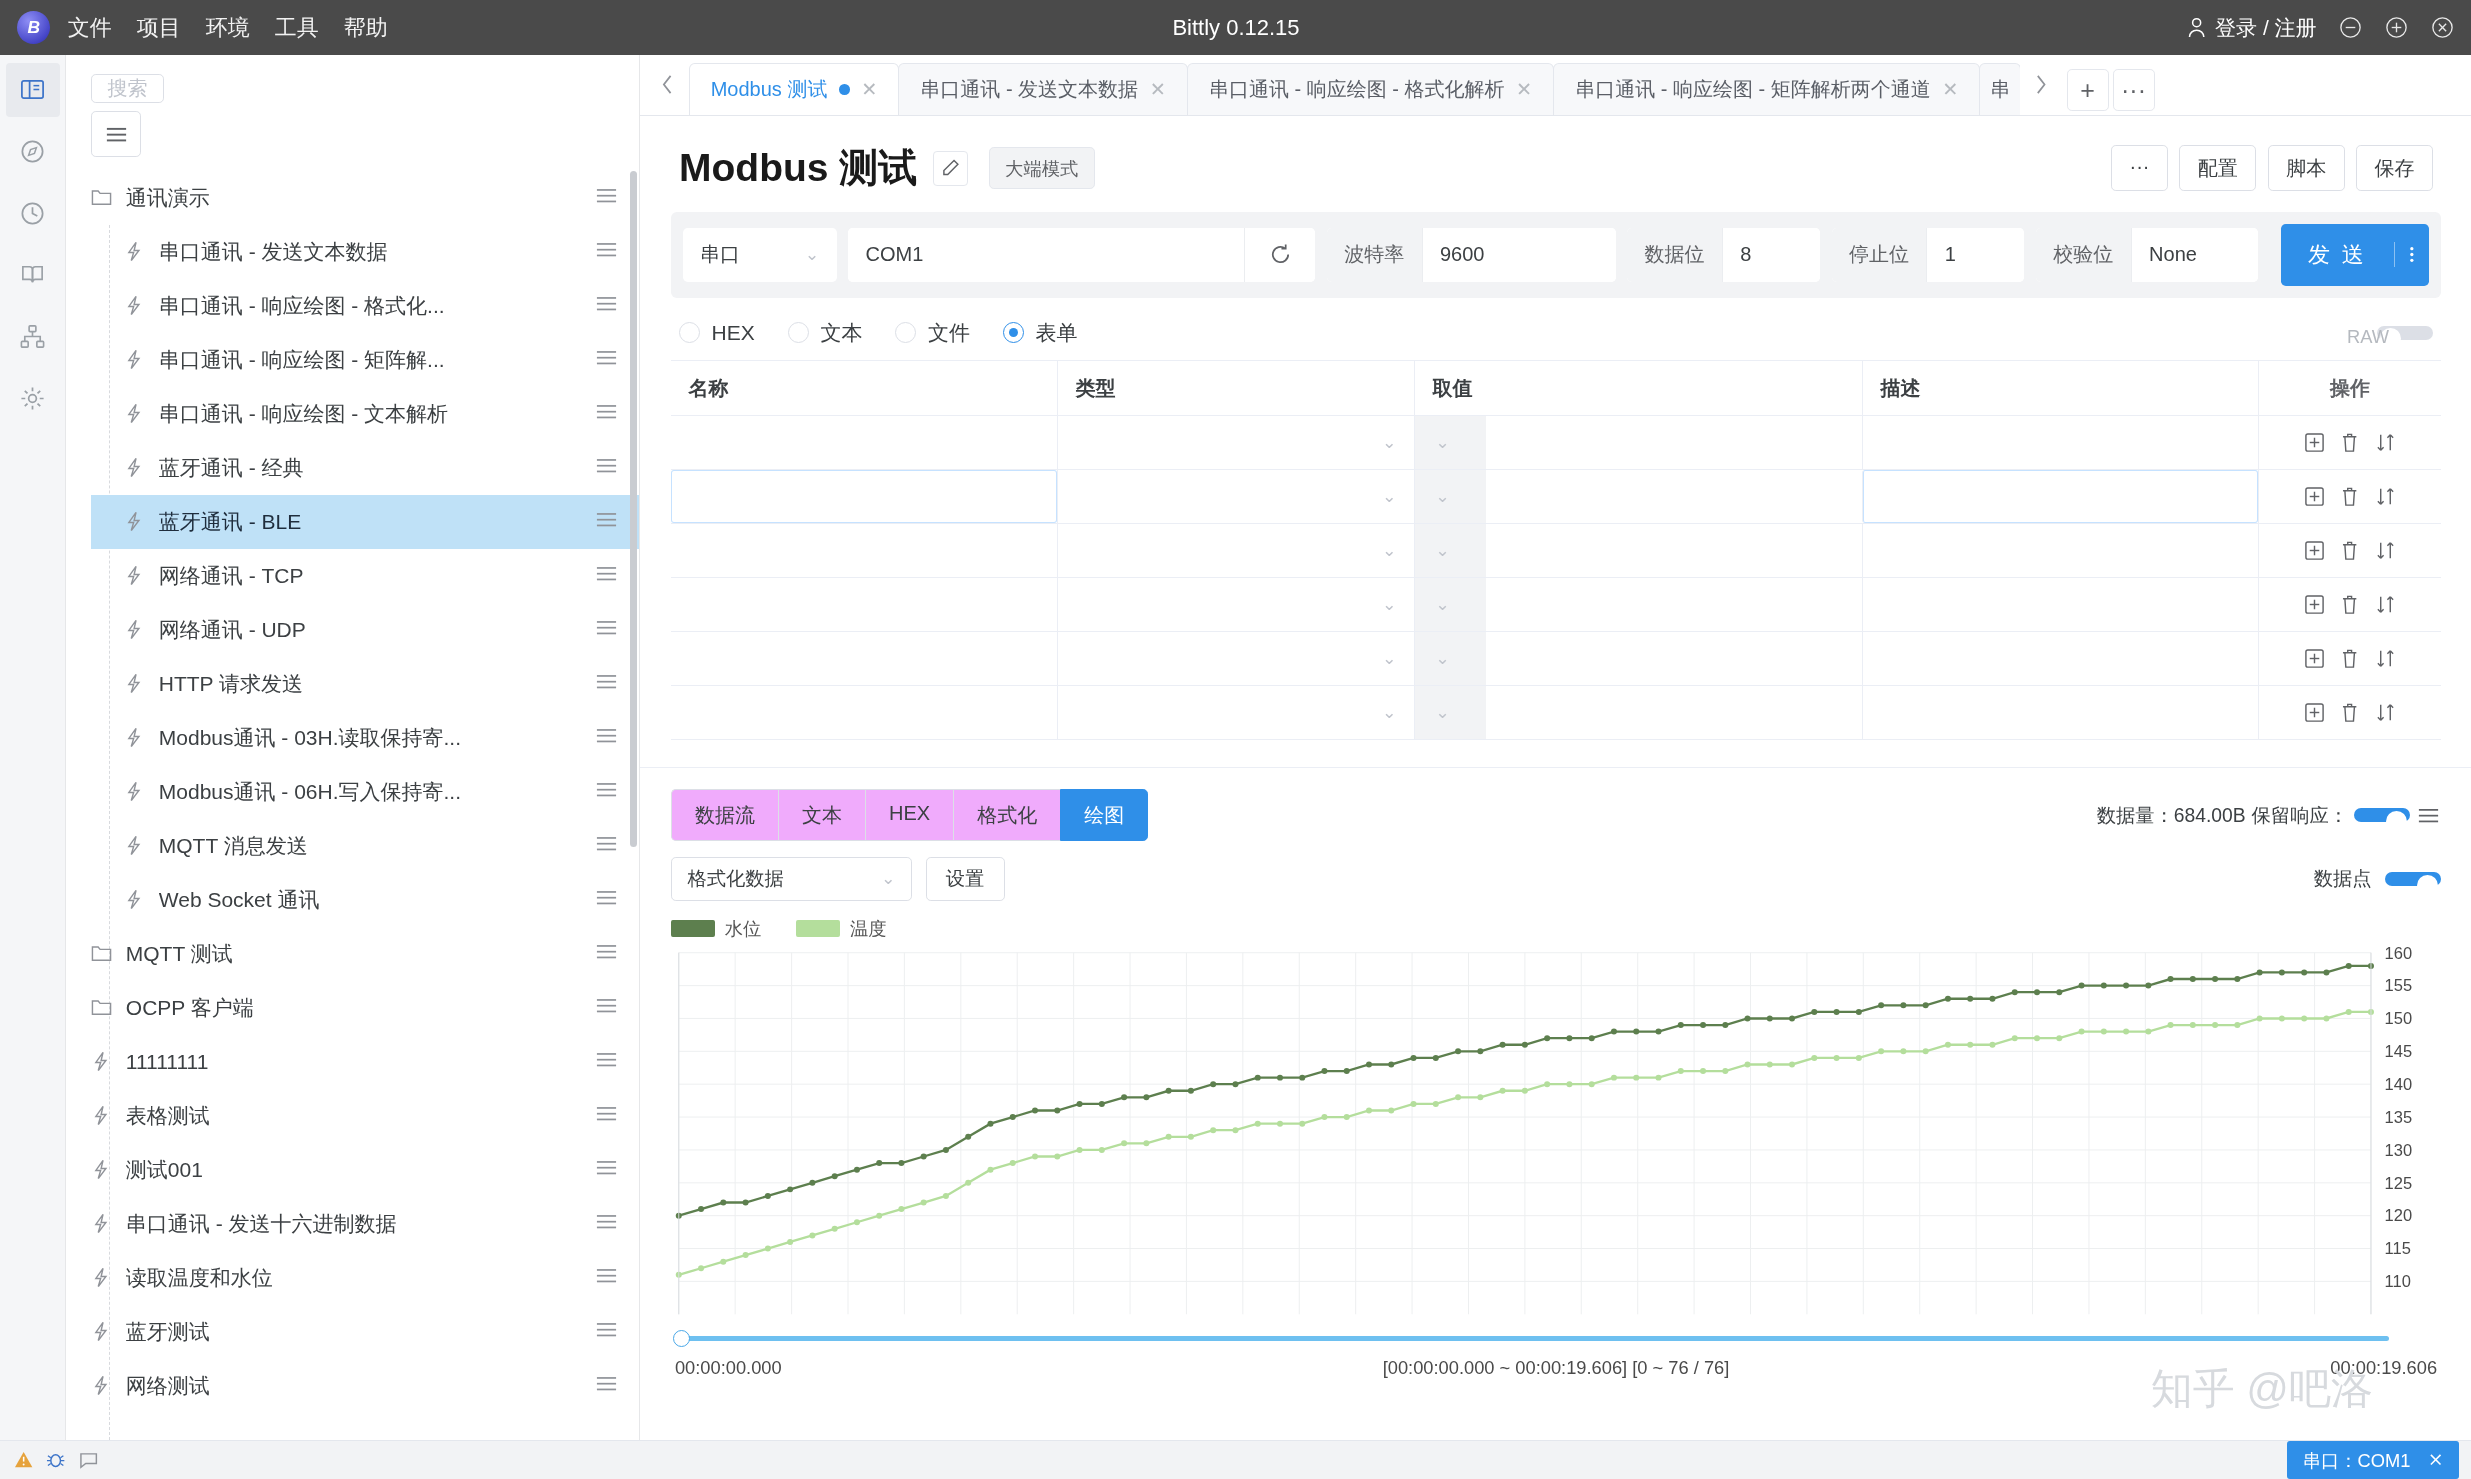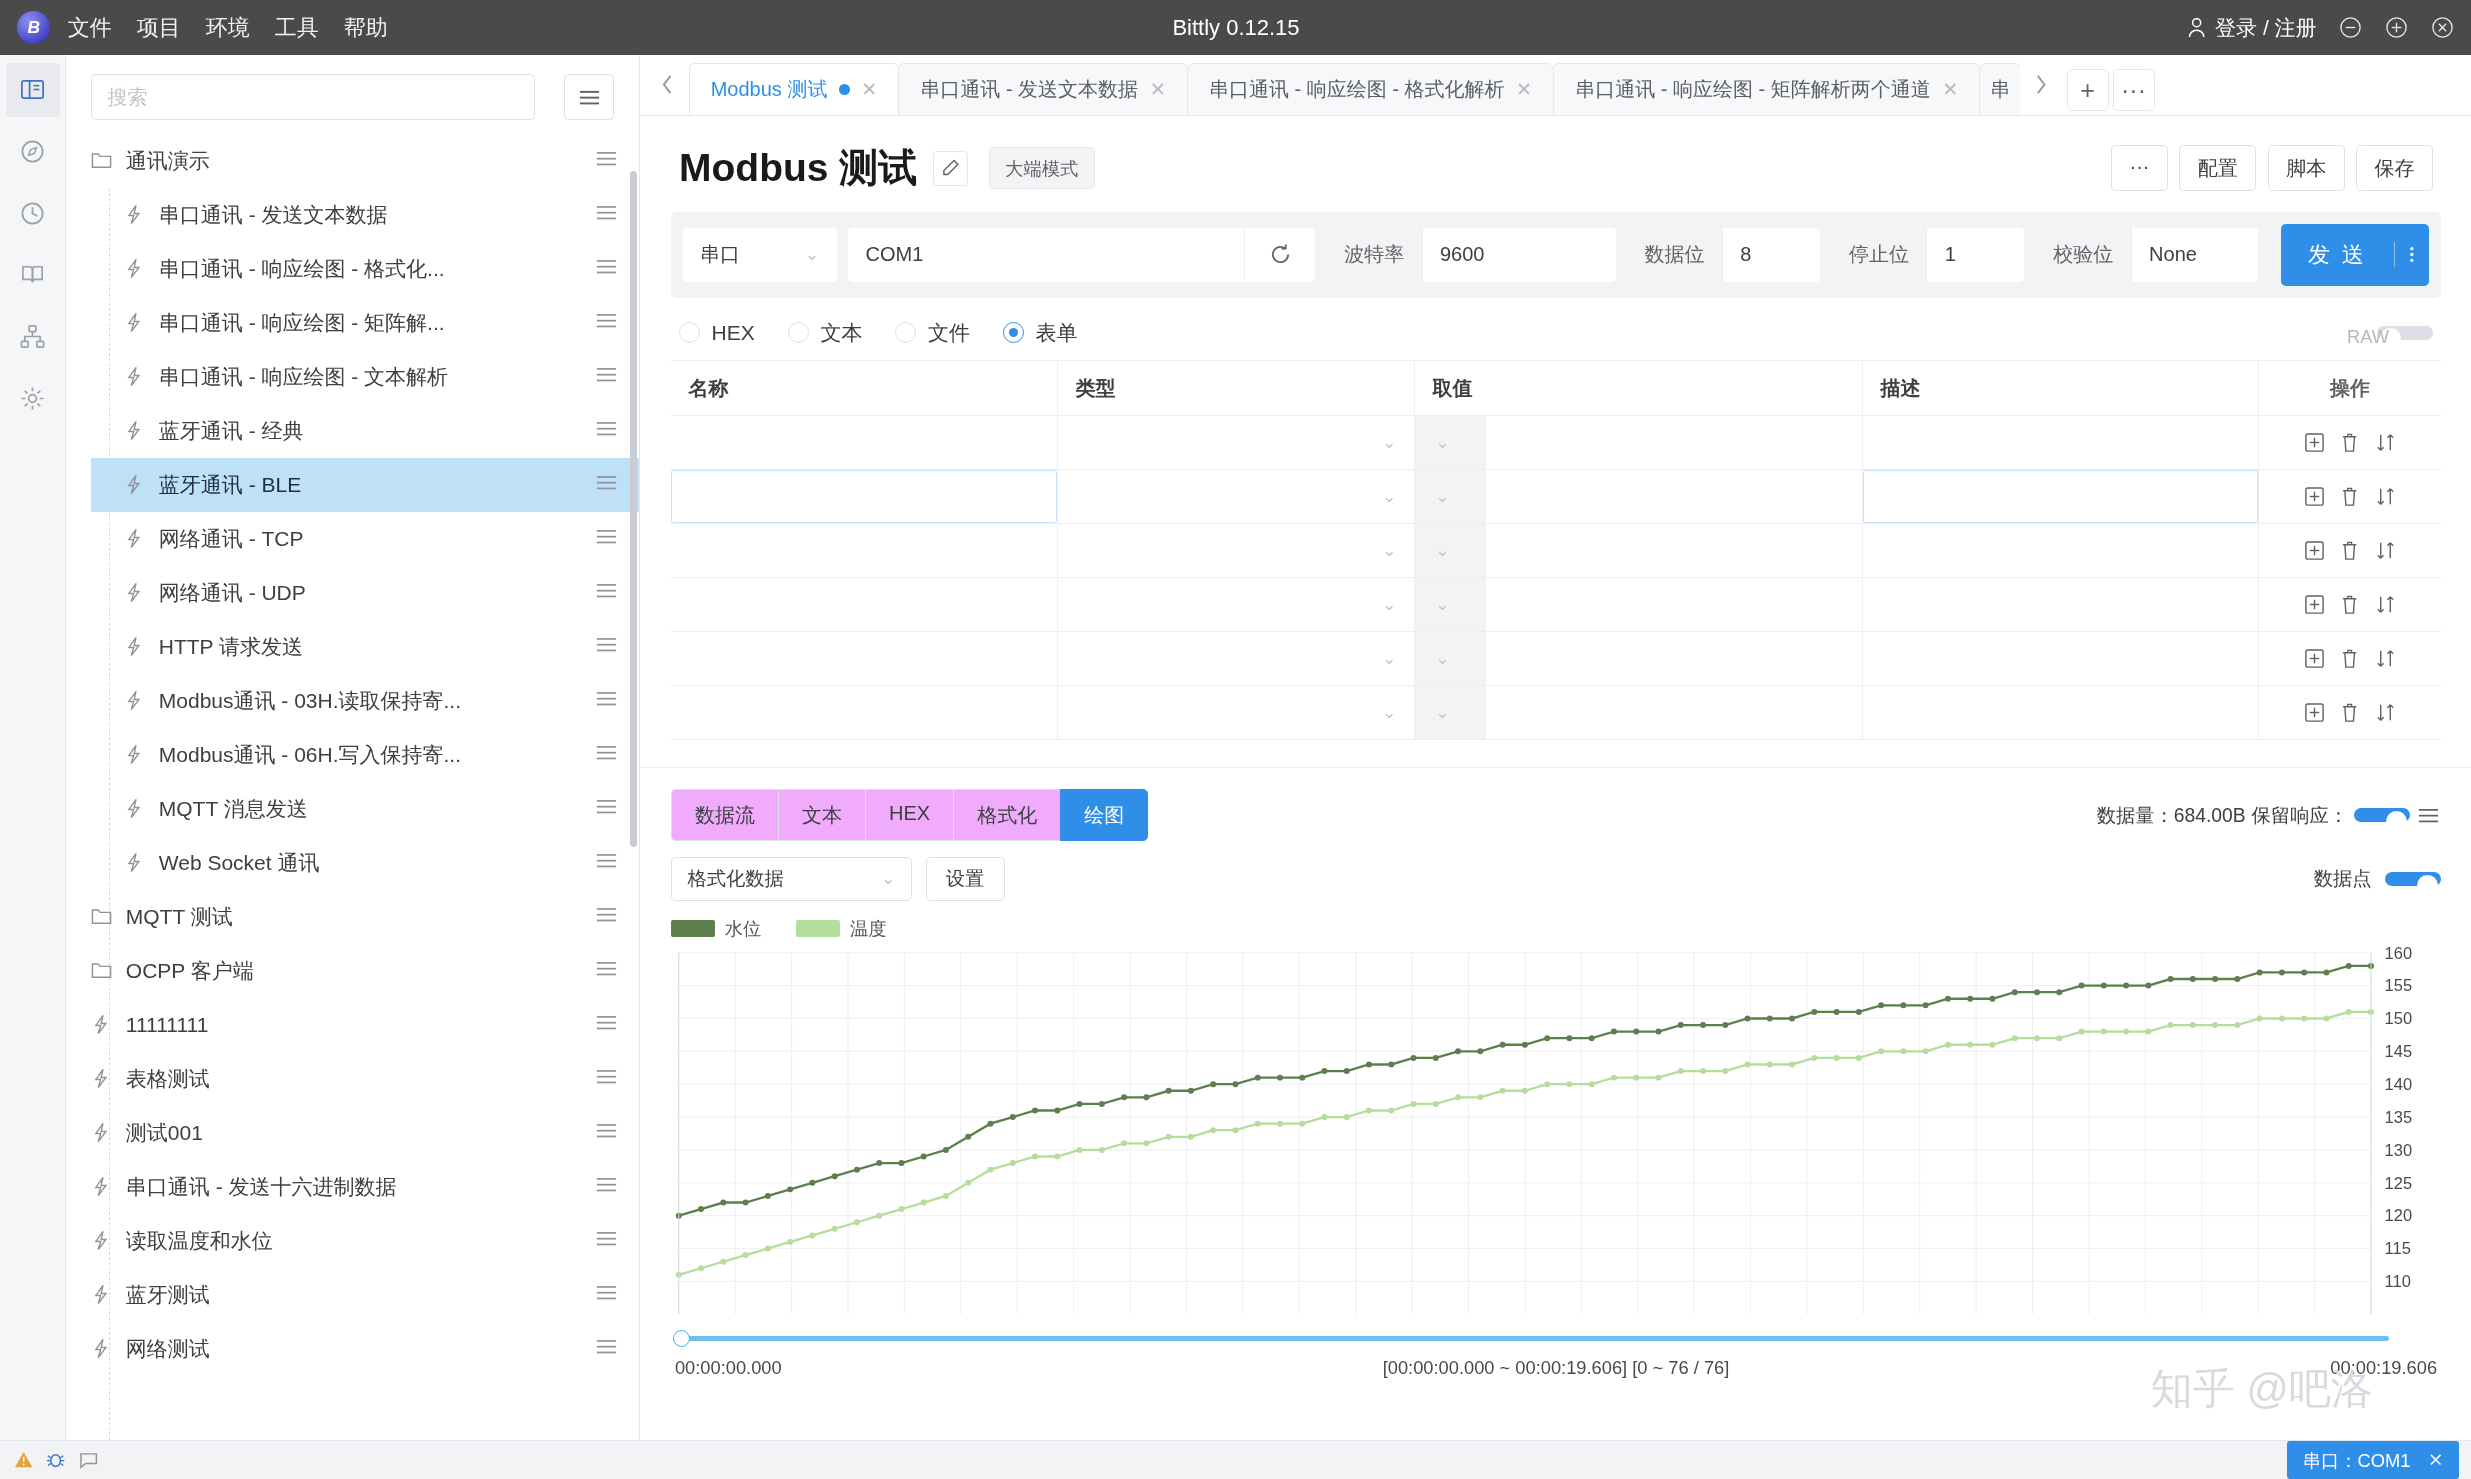--- a/index.html
+++ b/index.html
@@ -54,21 +54,21 @@
     width: 54px; height: 54px; display:flex; align-items:center; justify-content:center;
     color: #9aa0a6; margin-bottom: 7.7px; border-radius: 3.9px;
   }
   .rail-item.active { background: #e8eaee; color: #3d74c9; }
 
   
   .sidebar {
     width: 574px; background: #fff; border-right: 1px solid #e6e7e9;
     display: flex; flex-direction: column; flex: none; position: relative;
   }
-  .sb-search-row { display:flex; align-items:flex-end; gap: 29px; padding: 19.3px 25px 13.5px 25px; }
+  .sb-search-row { display:flex; align-items:flex-start; gap: 8px; padding: 19.3px 25px 13.5px 25px; flex-direction: column; }
   .sb-search {
     flex: 1; height: 46px; border: 1px solid #dcdfe6; border-radius: 4.8px;
     padding: 0 15.4px; font-size: 20px; color: #c0c4cc;
     display: flex; align-items: center;
   }
   .sb-menu-btn {
     width: 50px; height: 46px; border: 1px solid #dcdfe6; border-radius: 4.8px;
     display:flex; align-items:center; justify-content:center; color:#606266;
   }
   .tree { flex: 1; overflow: hidden; padding-left: 25px; position: relative; }

